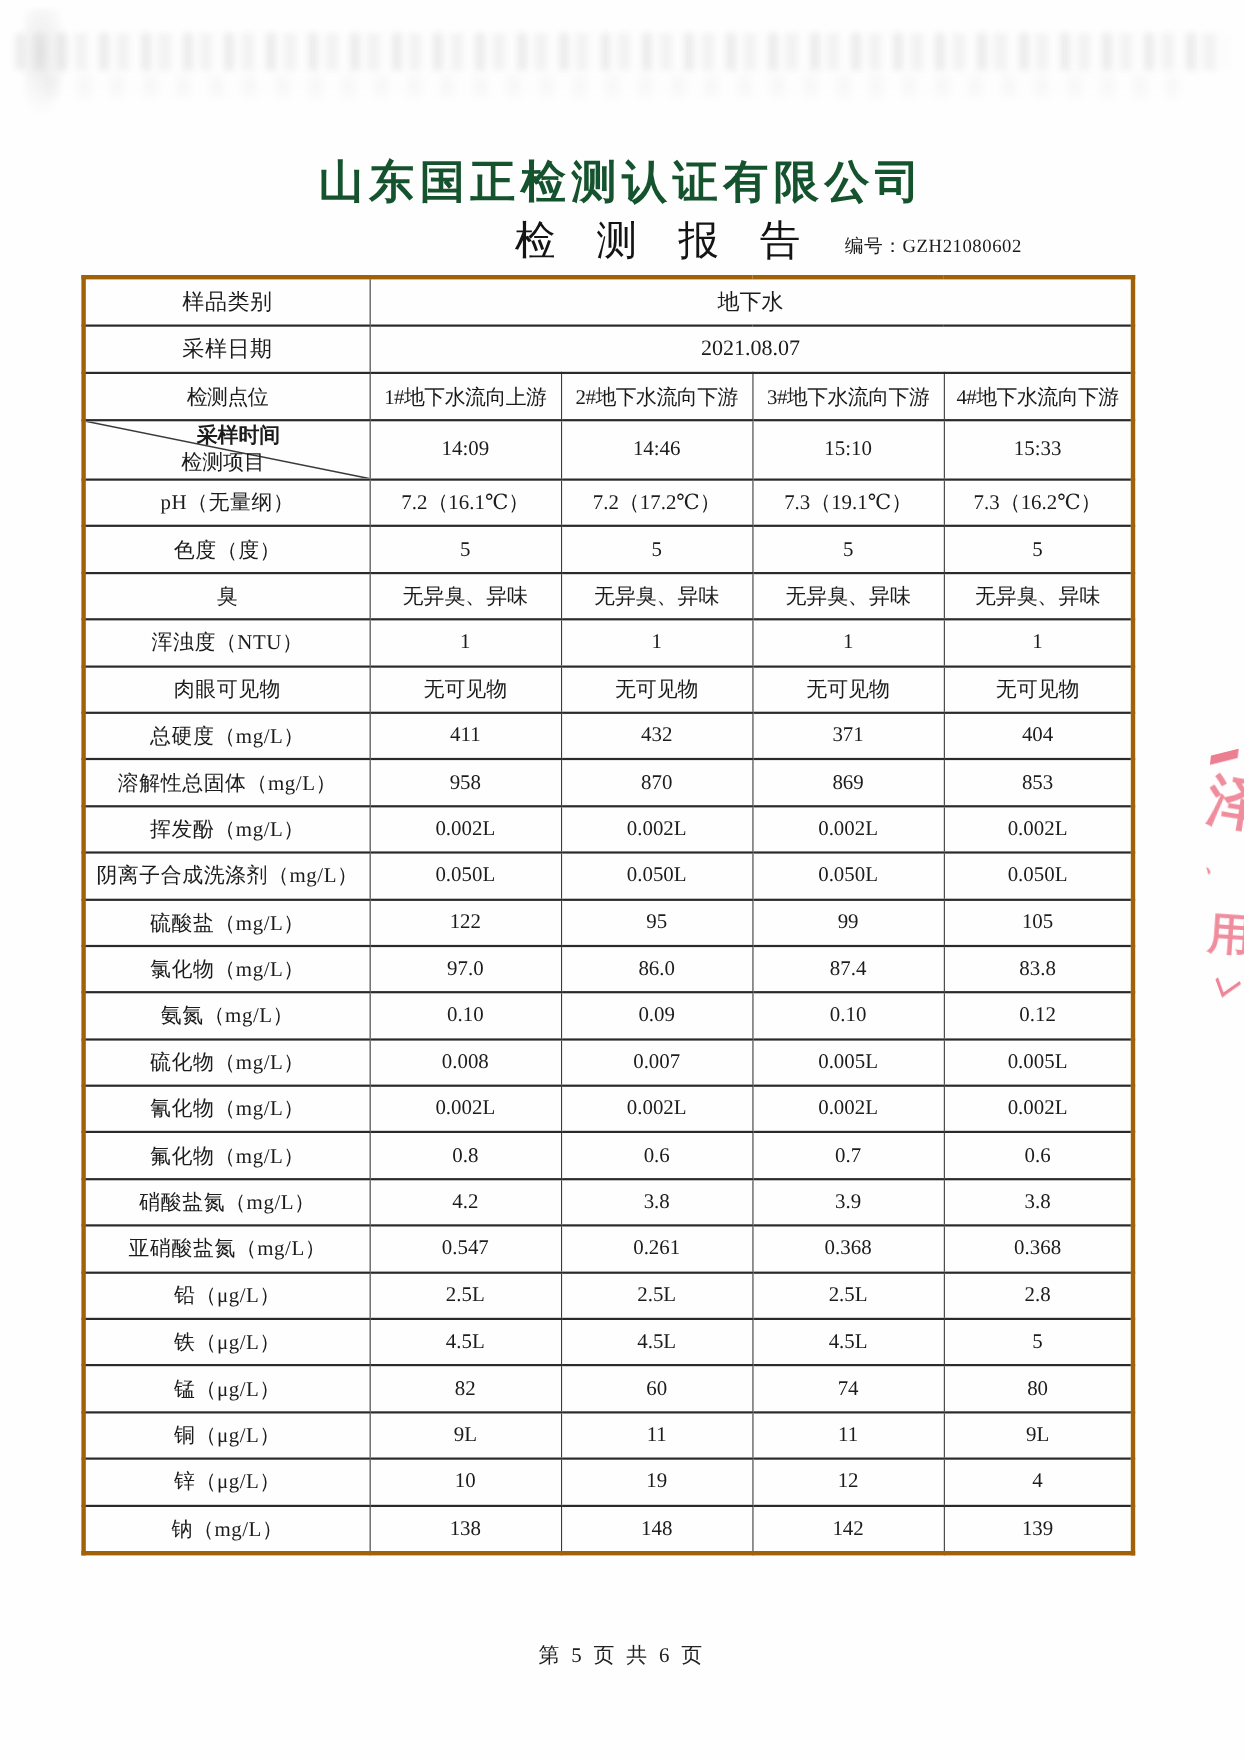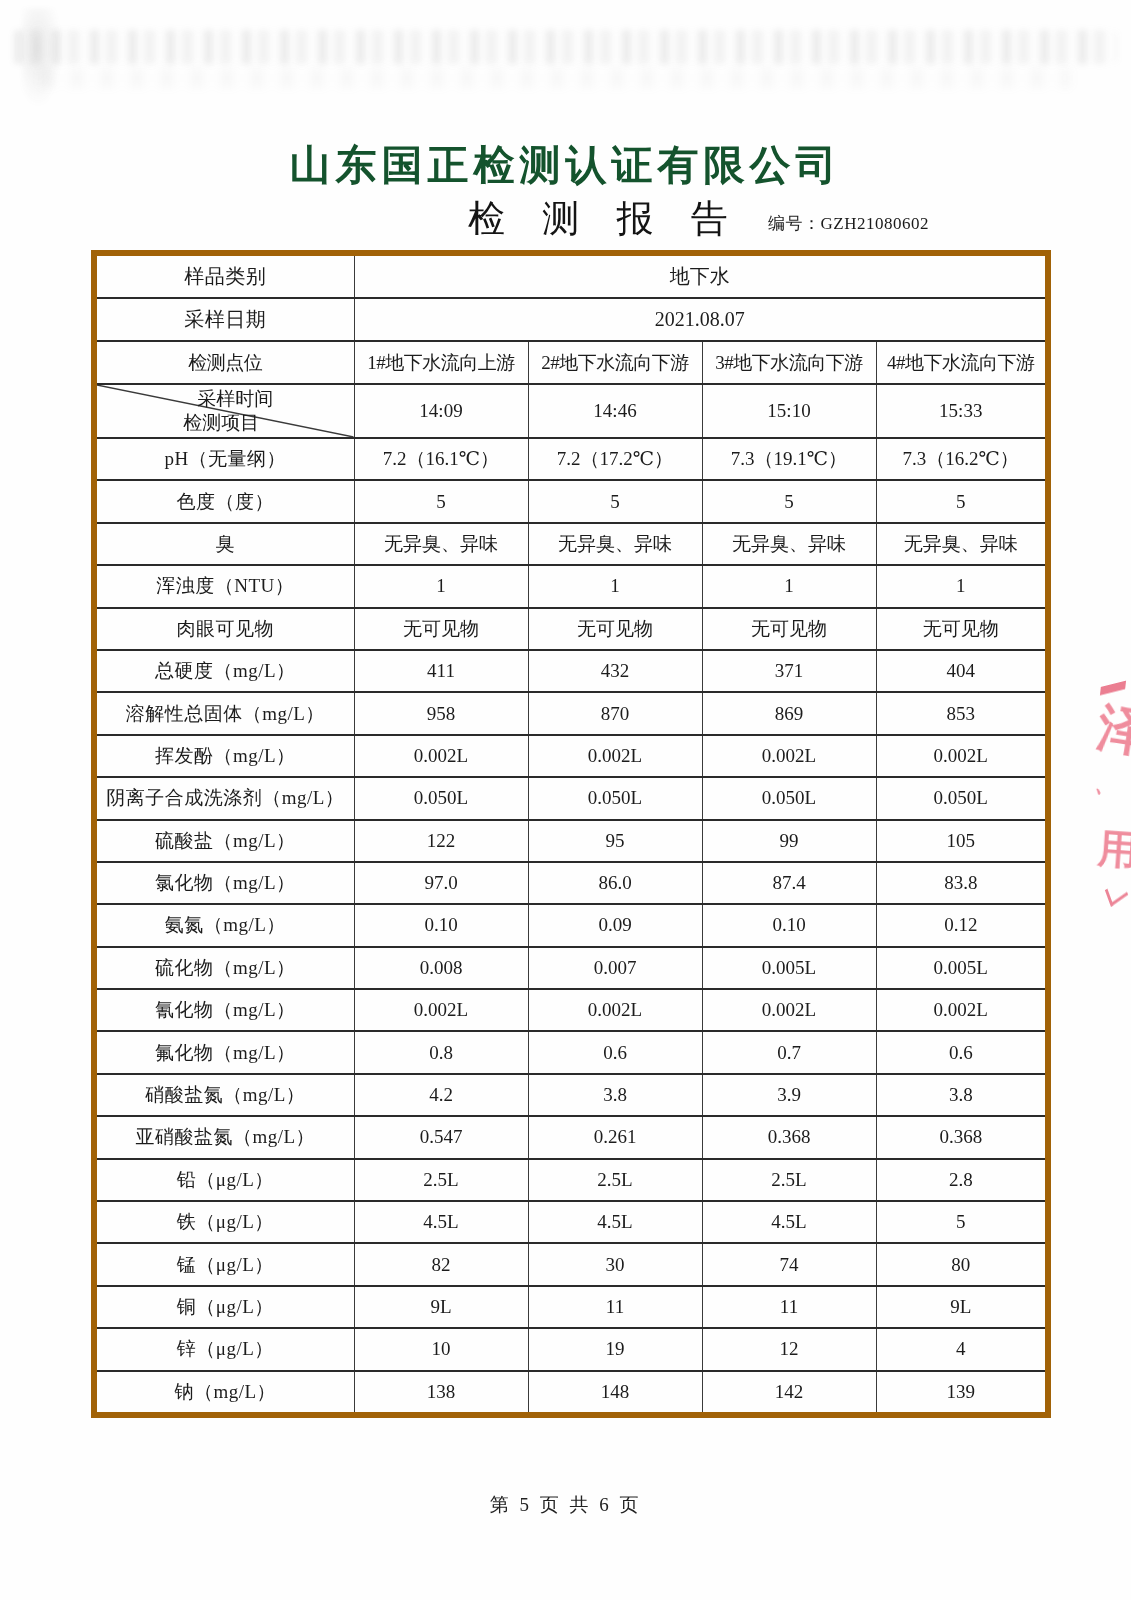--- a/index.html
+++ b/index.html
@@ -41,43 +41,43 @@
   .report-title{
     position:absolute;top:194px;left:468px;
     font-size:37px;font-weight:400;letter-spacing:14px;color:#141414;
   }
   .report-no{
     position:absolute;top:212px;left:768px;
     font-size:17px;color:#1a1a1a;letter-spacing:.5px;
   }
 
   table.report{
-    position:absolute;left:91px;top:250px;width:954px;
+    position:absolute;left:74px;top:250px;width:954px;
     border-collapse:collapse;table-layout:fixed;
-    border:6px solid #a16207;
+    border:4px solid #a16207;
     padding-left:48px;
   }
   table.report td{
     border:1px solid #3a3a3a;
     border-top-width:2px;border-bottom-width:2px;
     border-top-color:#2a2a2a;border-bottom-color:#2a2a2a;
     text-align:center;vertical-align:middle;
     font-size:19px;padding:0 4px;color:#1c1c1c;
     overflow:hidden;white-space:nowrap;
   }
   tr.info-row td{height:41px;font-size:20px;}
   tr.site-row td{height:41px;font-size:19px;letter-spacing:-.5px;}
   tr.diag-row td{height:52px;}
   tr.data-row td{height:40.4px;}
   td.label-cell{font-size:20px;letter-spacing:.5px;}
 
   td.diagonal-cell{position:relative;padding:0;}
   .diag-svg{position:absolute;inset:0;width:100%;height:100%;display:block;}
   .diag-text{position:relative;display:flex;flex-direction:column;justify-content:center;height:100%;line-height:24px;font-size:19px;}
-  .diag-top{transform:translateX(10px);}
+  .diag-top{transform:translateX(10px);font-weight:bold;}
   .diag-bottom{transform:translateX(-4px);}
 
   .page-footer{
     position:absolute;top:1472px;left:0;width:100%;
     text-align:center;font-size:19px;letter-spacing:3px;color:#222;margin-top:20px;
   }
 
   
   .stamp-frag{position:absolute;color:#ec7186;opacity:.8;filter:blur(.4px);}
   .stamp-dash{
@@ -296,21 +296,21 @@
           <td class="label-cell">铁（μg/L）</td>
           <td>4.5L</td>
           <td>4.5L</td>
           <td>4.5L</td>
           <td>5</td>
         </tr>
 
         <tr class="data-row">
           <td class="label-cell">锰（μg/L）</td>
           <td>82</td>
-          <td>30</td>
+          <td>60</td>
           <td>74</td>
           <td>80</td>
         </tr>
 
         <tr class="data-row">
           <td class="label-cell">铜（μg/L）</td>
           <td>9L</td>
           <td>11</td>
           <td>11</td>
           <td>9L</td>

